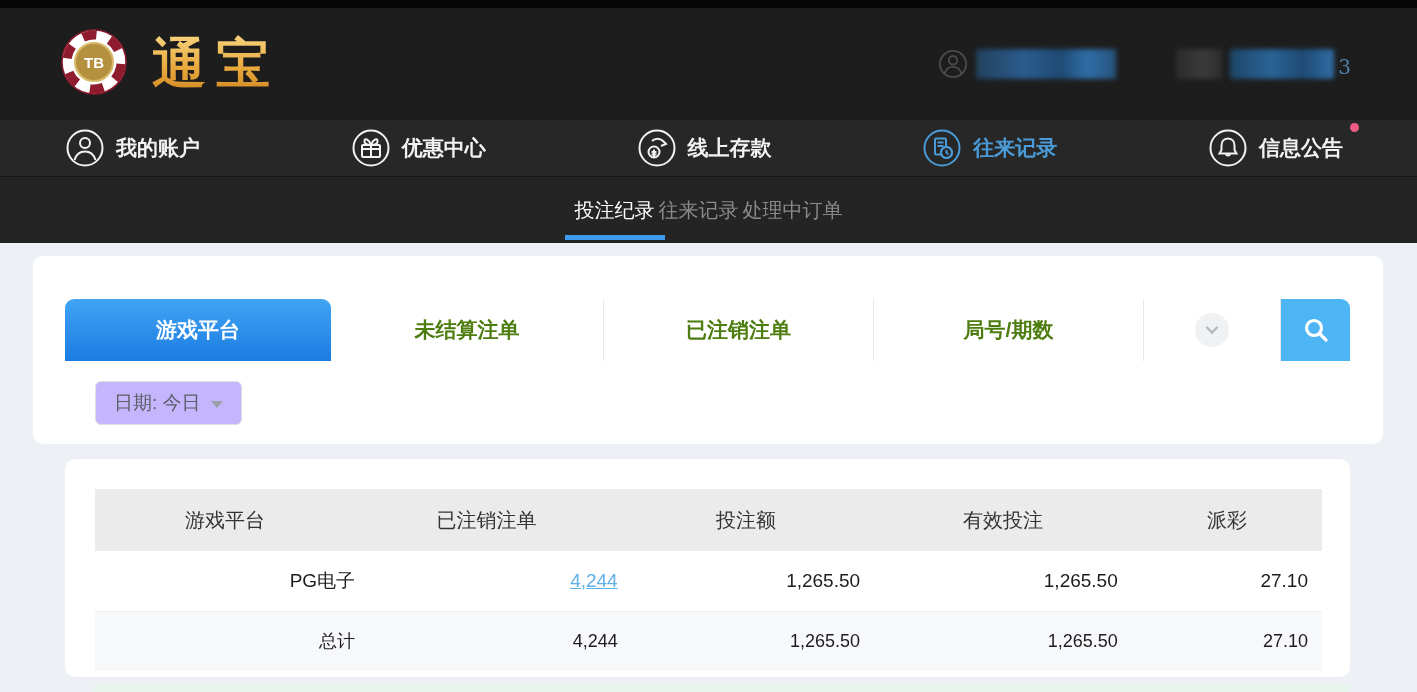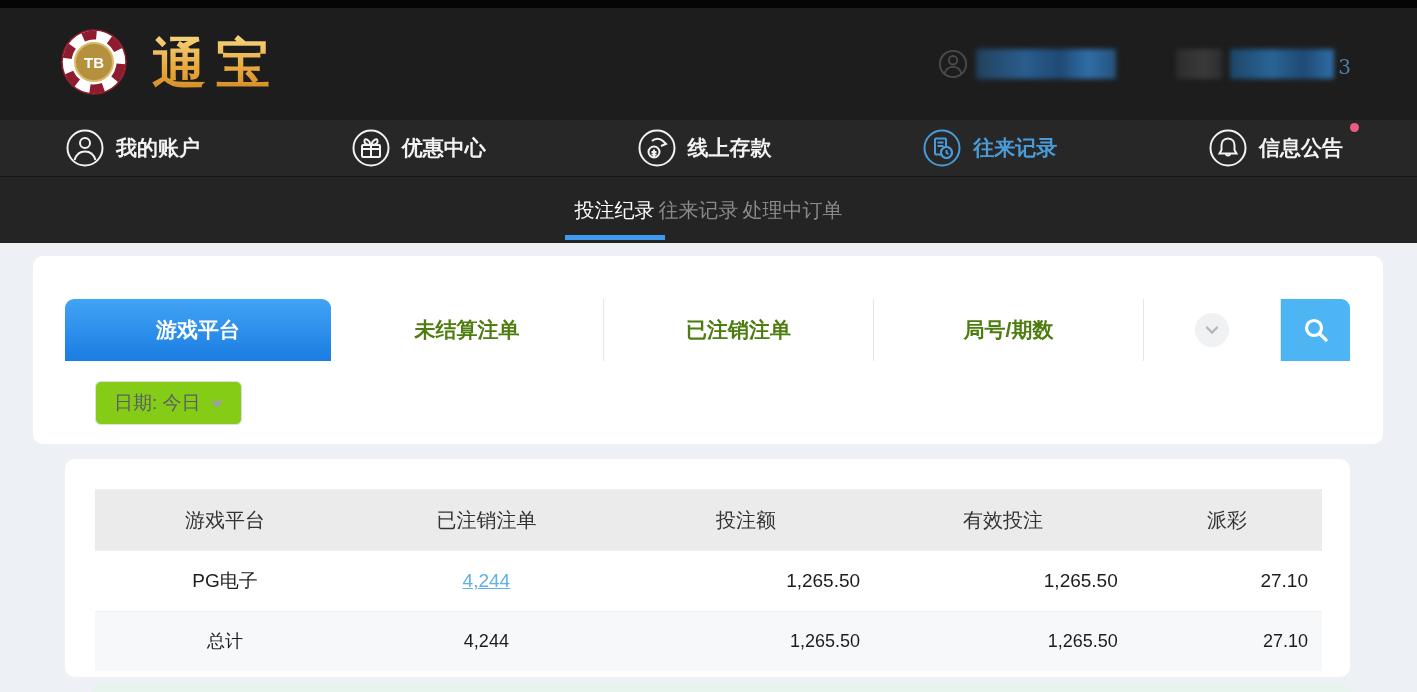--- a/index.html
+++ b/index.html
@@ -64,35 +64,35 @@
     border-right:1px solid #e7e7e7; cursor:pointer; }
   .chev-circle { width:34px; height:34px; border-radius:50%; background:#f0f1f3;
     display:flex; align-items:center; justify-content:center; }
   .chev-circle svg { width:16px; height:16px; color:#b3b8bf; }
   .search-btn { width:69px; background:#4db5f4; border:none; border-radius:0 9px 0 0;
     display:flex; align-items:center; justify-content:center; cursor:pointer; }
   .search-btn svg { width:28px; height:28px; color:#fff; }
   .daterow { margin-top:20px; }
   .date-btn { display:inline-flex; align-items:center; gap:10px; height:44px;
     padding:0 18px; margin-left:30px; border:1px solid #dcdfe4; border-radius:6px;
-    background:#84cc16; color:#5a5f66; font-size:19px; cursor:pointer; }
+    background:#c4b5fd; color:#5a5f66; font-size:19px; cursor:pointer; }
   .date-caret { width:0; height:0; border-left:6px solid transparent;
     border-right:6px solid transparent; border-top:7px solid #9aa0a8; margin-top:2px; }
 
   
   .card2 { margin:15px 67px 0 65px; background:#fff; border-radius:10px;
     padding:30px 28px 6px 30px; }
   .btable { width:100%; border-collapse:collapse; table-layout:fixed; }
   .btable col.c1 { width:21.2%; } .btable col.c2 { width:21.4%; }
   .btable col.c3 { width:20.9%; } .btable col.c4 { width:21.0%; }
   .btable col.c5 { width:15.5%; }
   .btable thead th { background:#ebebeb; height:62px; font-size:20px; color:#333;
     font-weight:normal; text-align:center; }
   .btable td { height:60px; font-size:19px; color:#1d1d1f; }
-  .btable td.ctr { text-align:center; }
+  .btable td.ctr { text-align:right; }
   .btable td.num { text-align:right; padding-right:14px; }
   .row-data td { border-bottom:1px solid #efefef; background:#fff; }
   .row-total td { background:#f7f8fa; font-size:18px; }
   a.count-link { color:#5fb0e8; text-decoration:underline; cursor:pointer; }
 
   .notice-bar { margin:6px 67px 0 93px; height:40px; background:#e7f4ee;
     border-radius:8px 8px 0 0; }
 </style>
 </head>
 <body>

